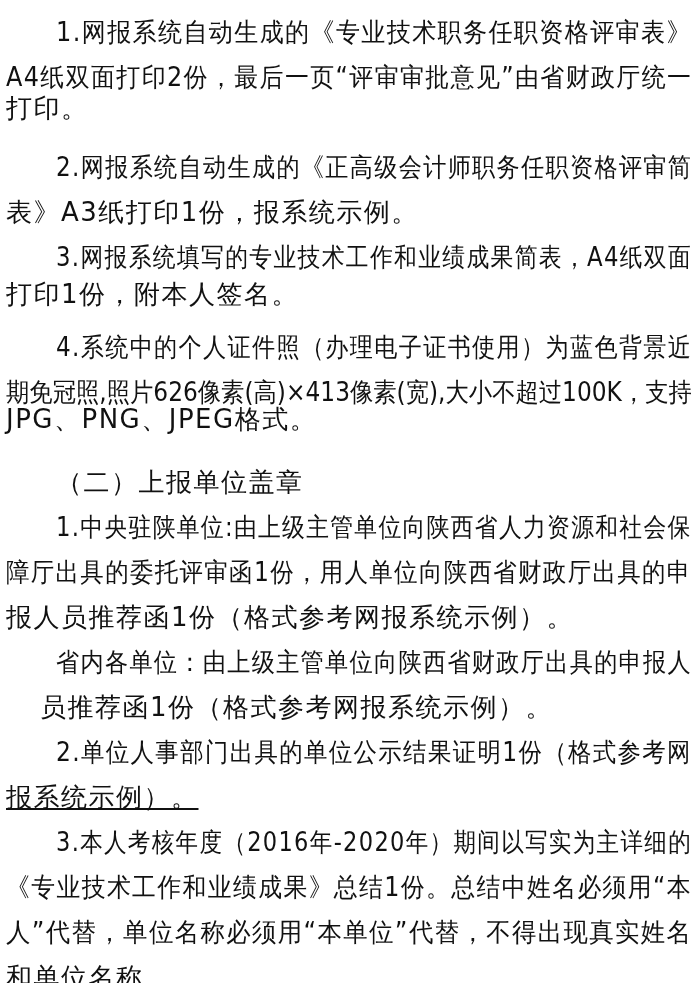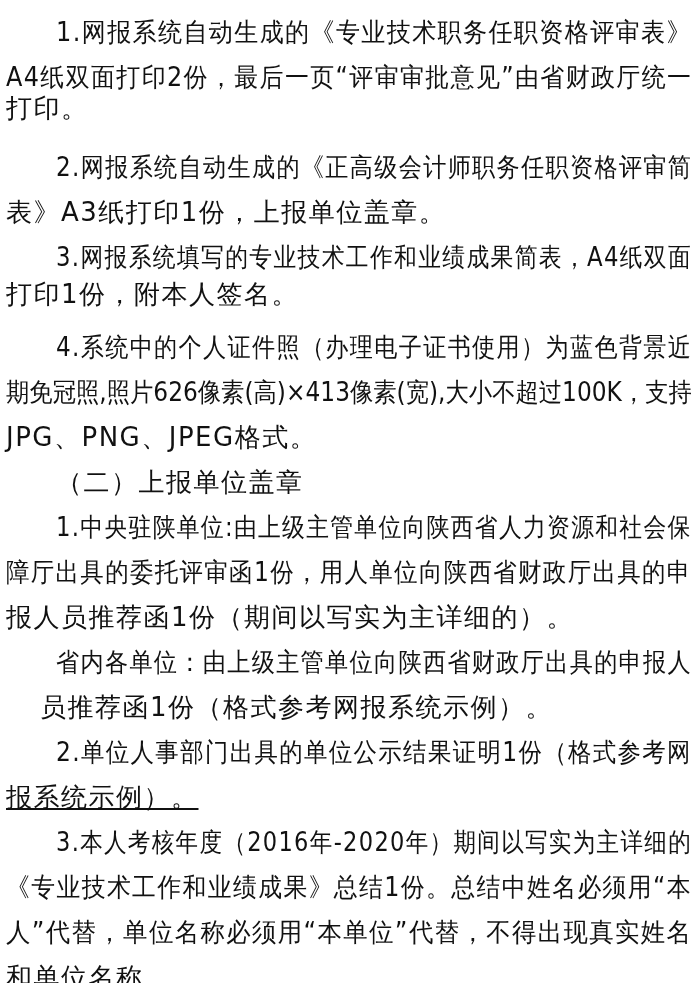--- a/index.html
+++ b/index.html
@@ -34,34 +34,34 @@
   </style>
 </head>
 <body>
 
 <div class="page">
   <div class="line" style="top: 12px; left: 50px; transform: scaleX(0.924419);">1.网报系统自动生成的《专业技术职务任职资格评审表》</div>
   <div class="line" style="top: 57px; transform: scaleX(0.920805);">A4纸双面打印2份，最后一页“评审审批意见”由省财政厅统一</div>
   <div class="line" style="top:88px;">打印。</div>
 
   <div class="line" style="top: 147px; left: 50px; transform: scaleX(0.88951);">2.网报系统自动生成的《正高级会计师职务任职资格评审简</div>
-  <div class="line" style="top:192px;">表》A3纸打印1份，上报单位盖章。</div>
+  <div class="line" style="top:192px;">表》A3纸打印1份，报系统示例。</div>
 
   <div class="line" style="top: 237px; left: 50px; transform: scaleX(0.877241);">3.网报系统填写的专业技术工作和业绩成果简表，A4纸双面</div>
   <div class="line" style="top:274px;">打印1份，附本人签名。</div>
 
   <div class="line" style="top: 327px; left: 50px; transform: scaleX(0.88951);">4.系统中的个人证件照（办理电子证书使用）为蓝色背景近</div>
   <div class="line" style="top: 372px; letter-spacing: 0px; transform: scaleX(0.896732);">期免冠照,照片626像素(高)×413像素(宽),大小不超过100K，支持</div>
-  <div class="line" style="top:417px;">JPG、PNG、JPEG格式。</div>
+  <div class="line" style="top:399px;">JPG、PNG、JPEG格式。</div>
 
   <div class="line" style="top:462px;left:50px;">（二）上报单位盖章</div>
 
   <div class="line" style="top: 507px; left: 50px; transform: scaleX(0.876033);">1.中央驻陕单位:由上级主管单位向陕西省人力资源和社会保</div>
   <div class="line" style="top: 552px; transform: scaleX(0.901445);">障厅出具的委托评审函1份，用人单位向陕西省财政厅出具的申</div>
-  <div class="line" style="top:597px;">报人员推荐函1份（期间以写实为主详细的）。</div>
+  <div class="line" style="top:597px;">报人员推荐函1份（格式参考网报系统示例）。</div>
 
   <div class="line" style="top: 642px; left: 50px; transform: scaleX(0.88951);">省内各单位：由上级主管单位向陕西省财政厅出具的申报人</div>
   <div class="line" style="top:687px;margin-left:34px;">员推荐函1份（格式参考网报系统示例）。</div>
 
   <div class="line" style="top: 732px; left: 50px; transform: scaleX(0.90085);">2.单位人事部门出具的单位公示结果证明1份（格式参考网</div>
   <div class="line" style="top:777px;text-decoration:underline;">报系统示例）。</div>
 
   <div class="line" style="top: 822px; left: 50px; transform: scaleX(0.867667);">3.本人考核年度（2016年-2020年）期间以写实为主详细的</div>
   <div class="line" style="top: 867px; transform: scaleX(0.917112);">《专业技术工作和业绩成果》总结1份。总结中姓名必须用“本</div>
   <div class="line" style="top: 912px; transform: scaleX(0.937158);">人”代替，单位名称必须用“本单位”代替，不得出现真实姓名</div>

